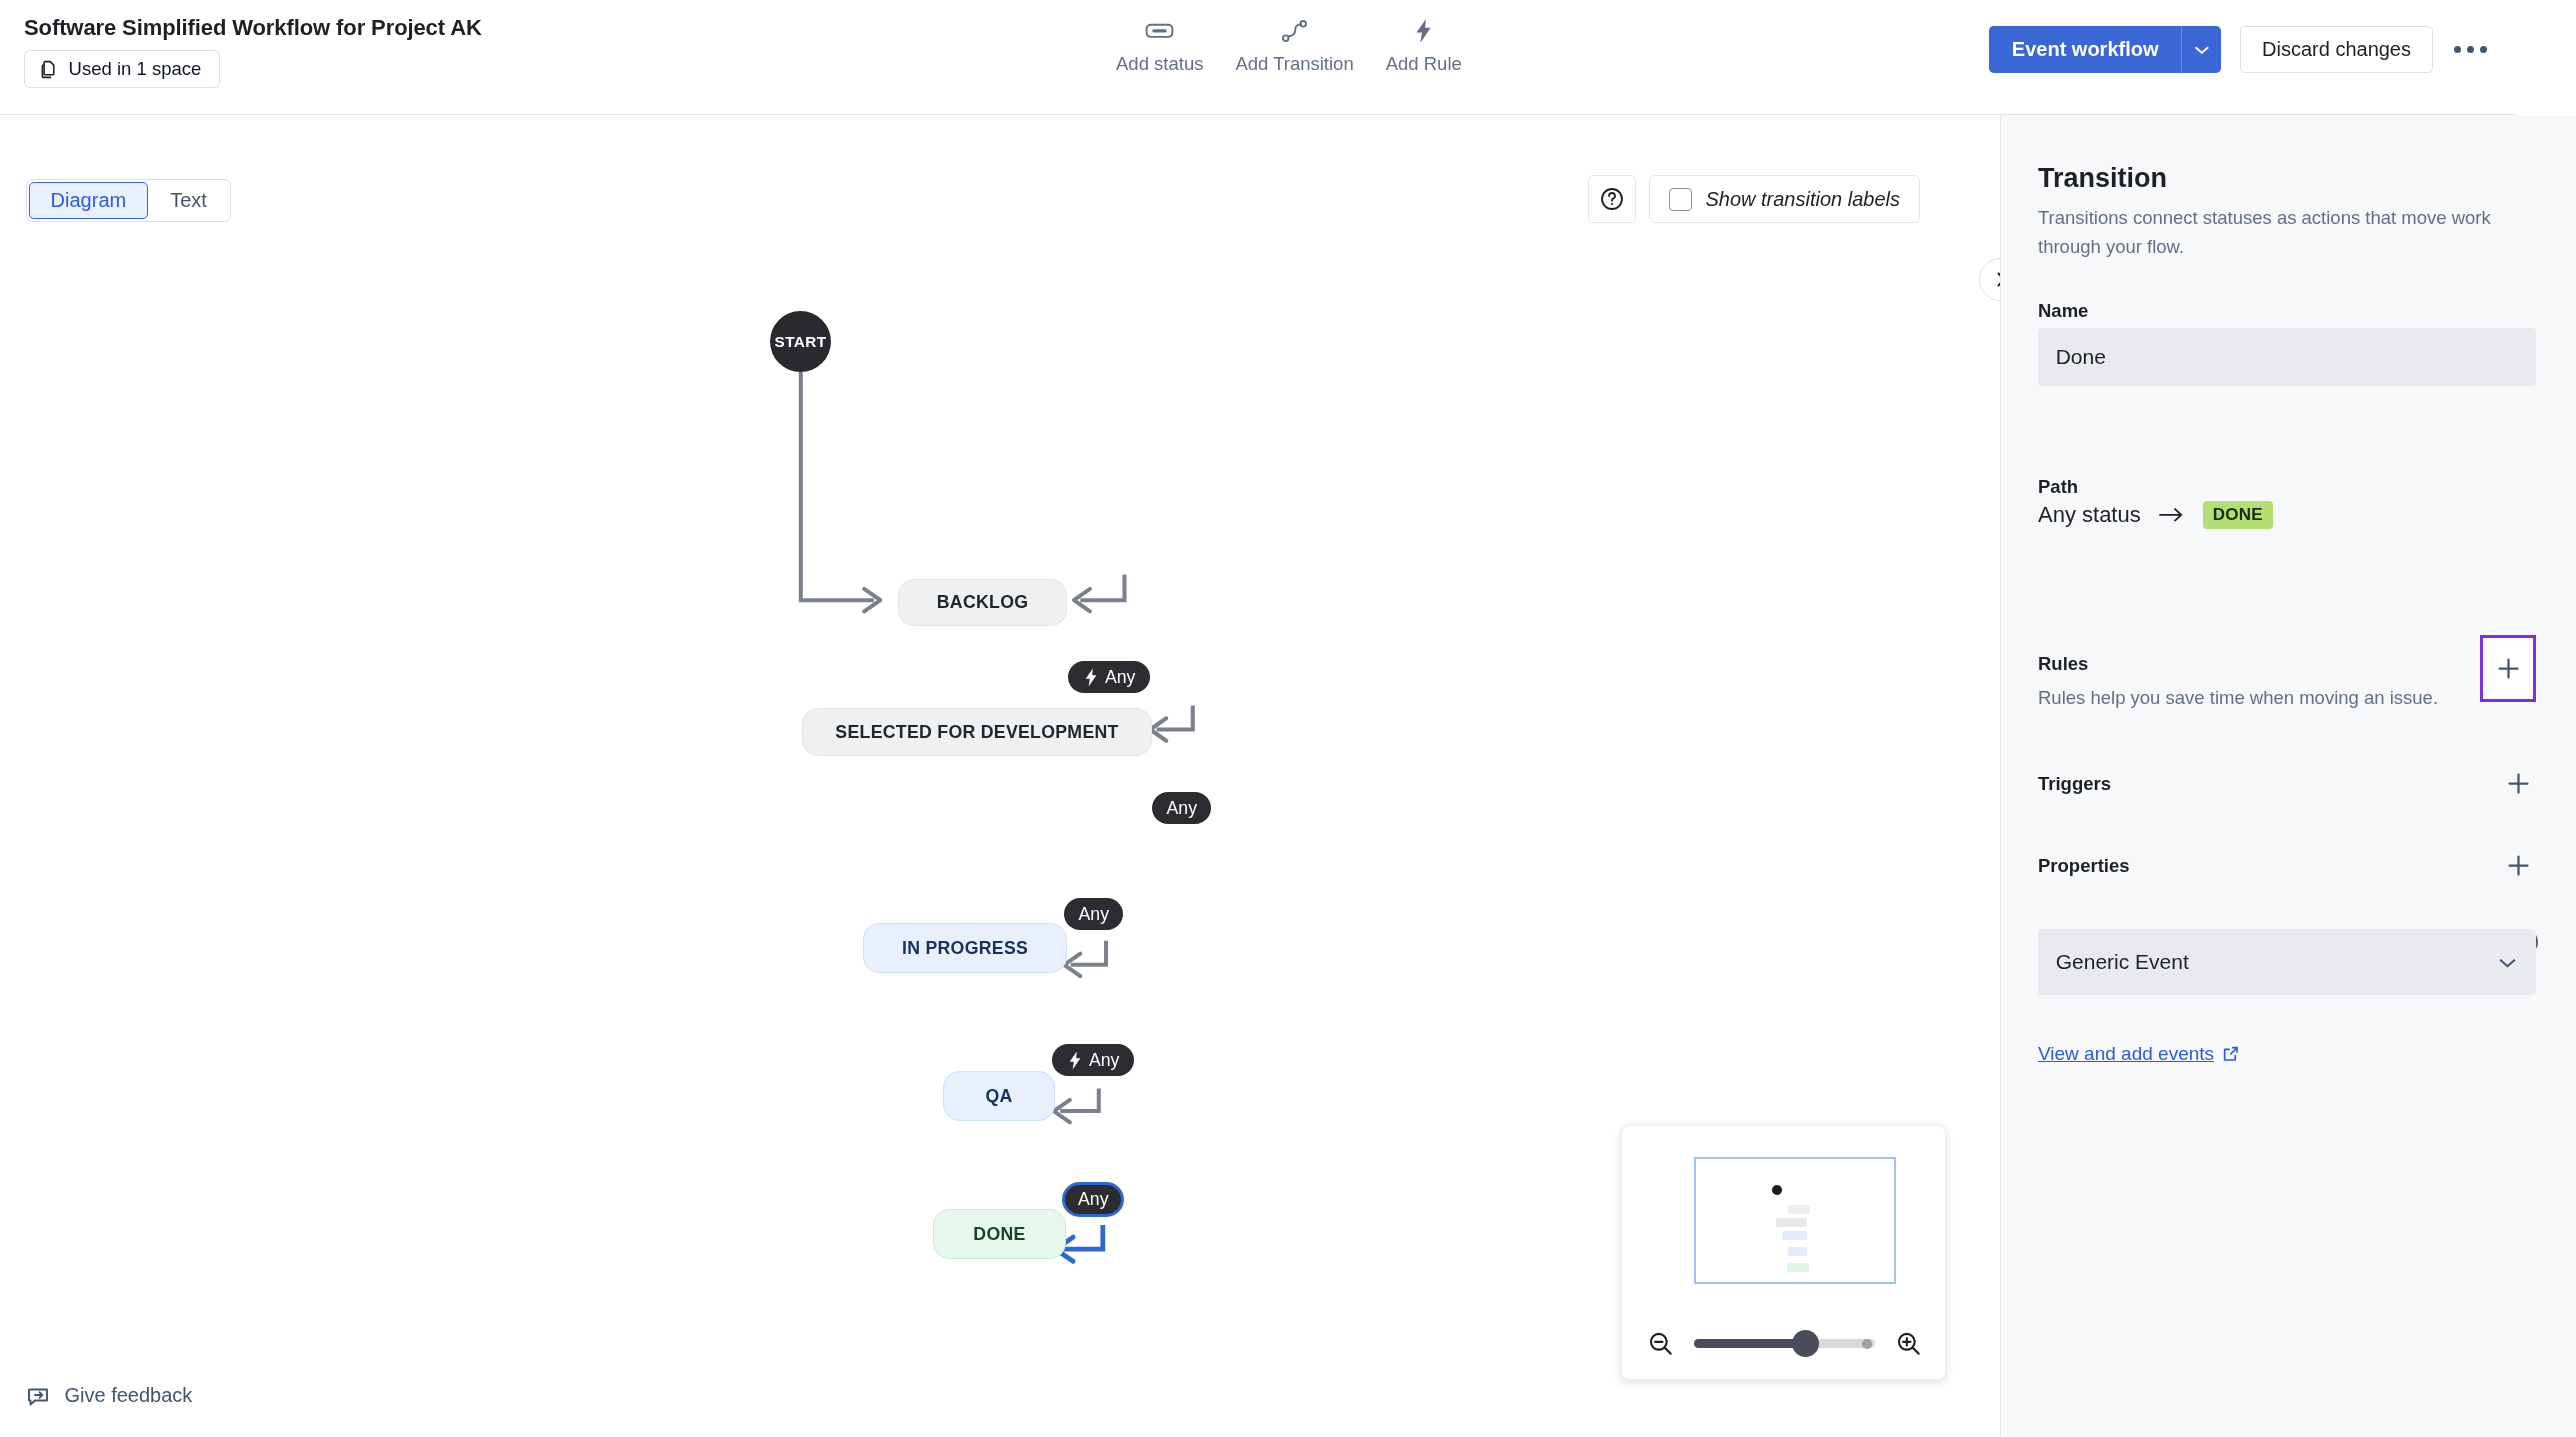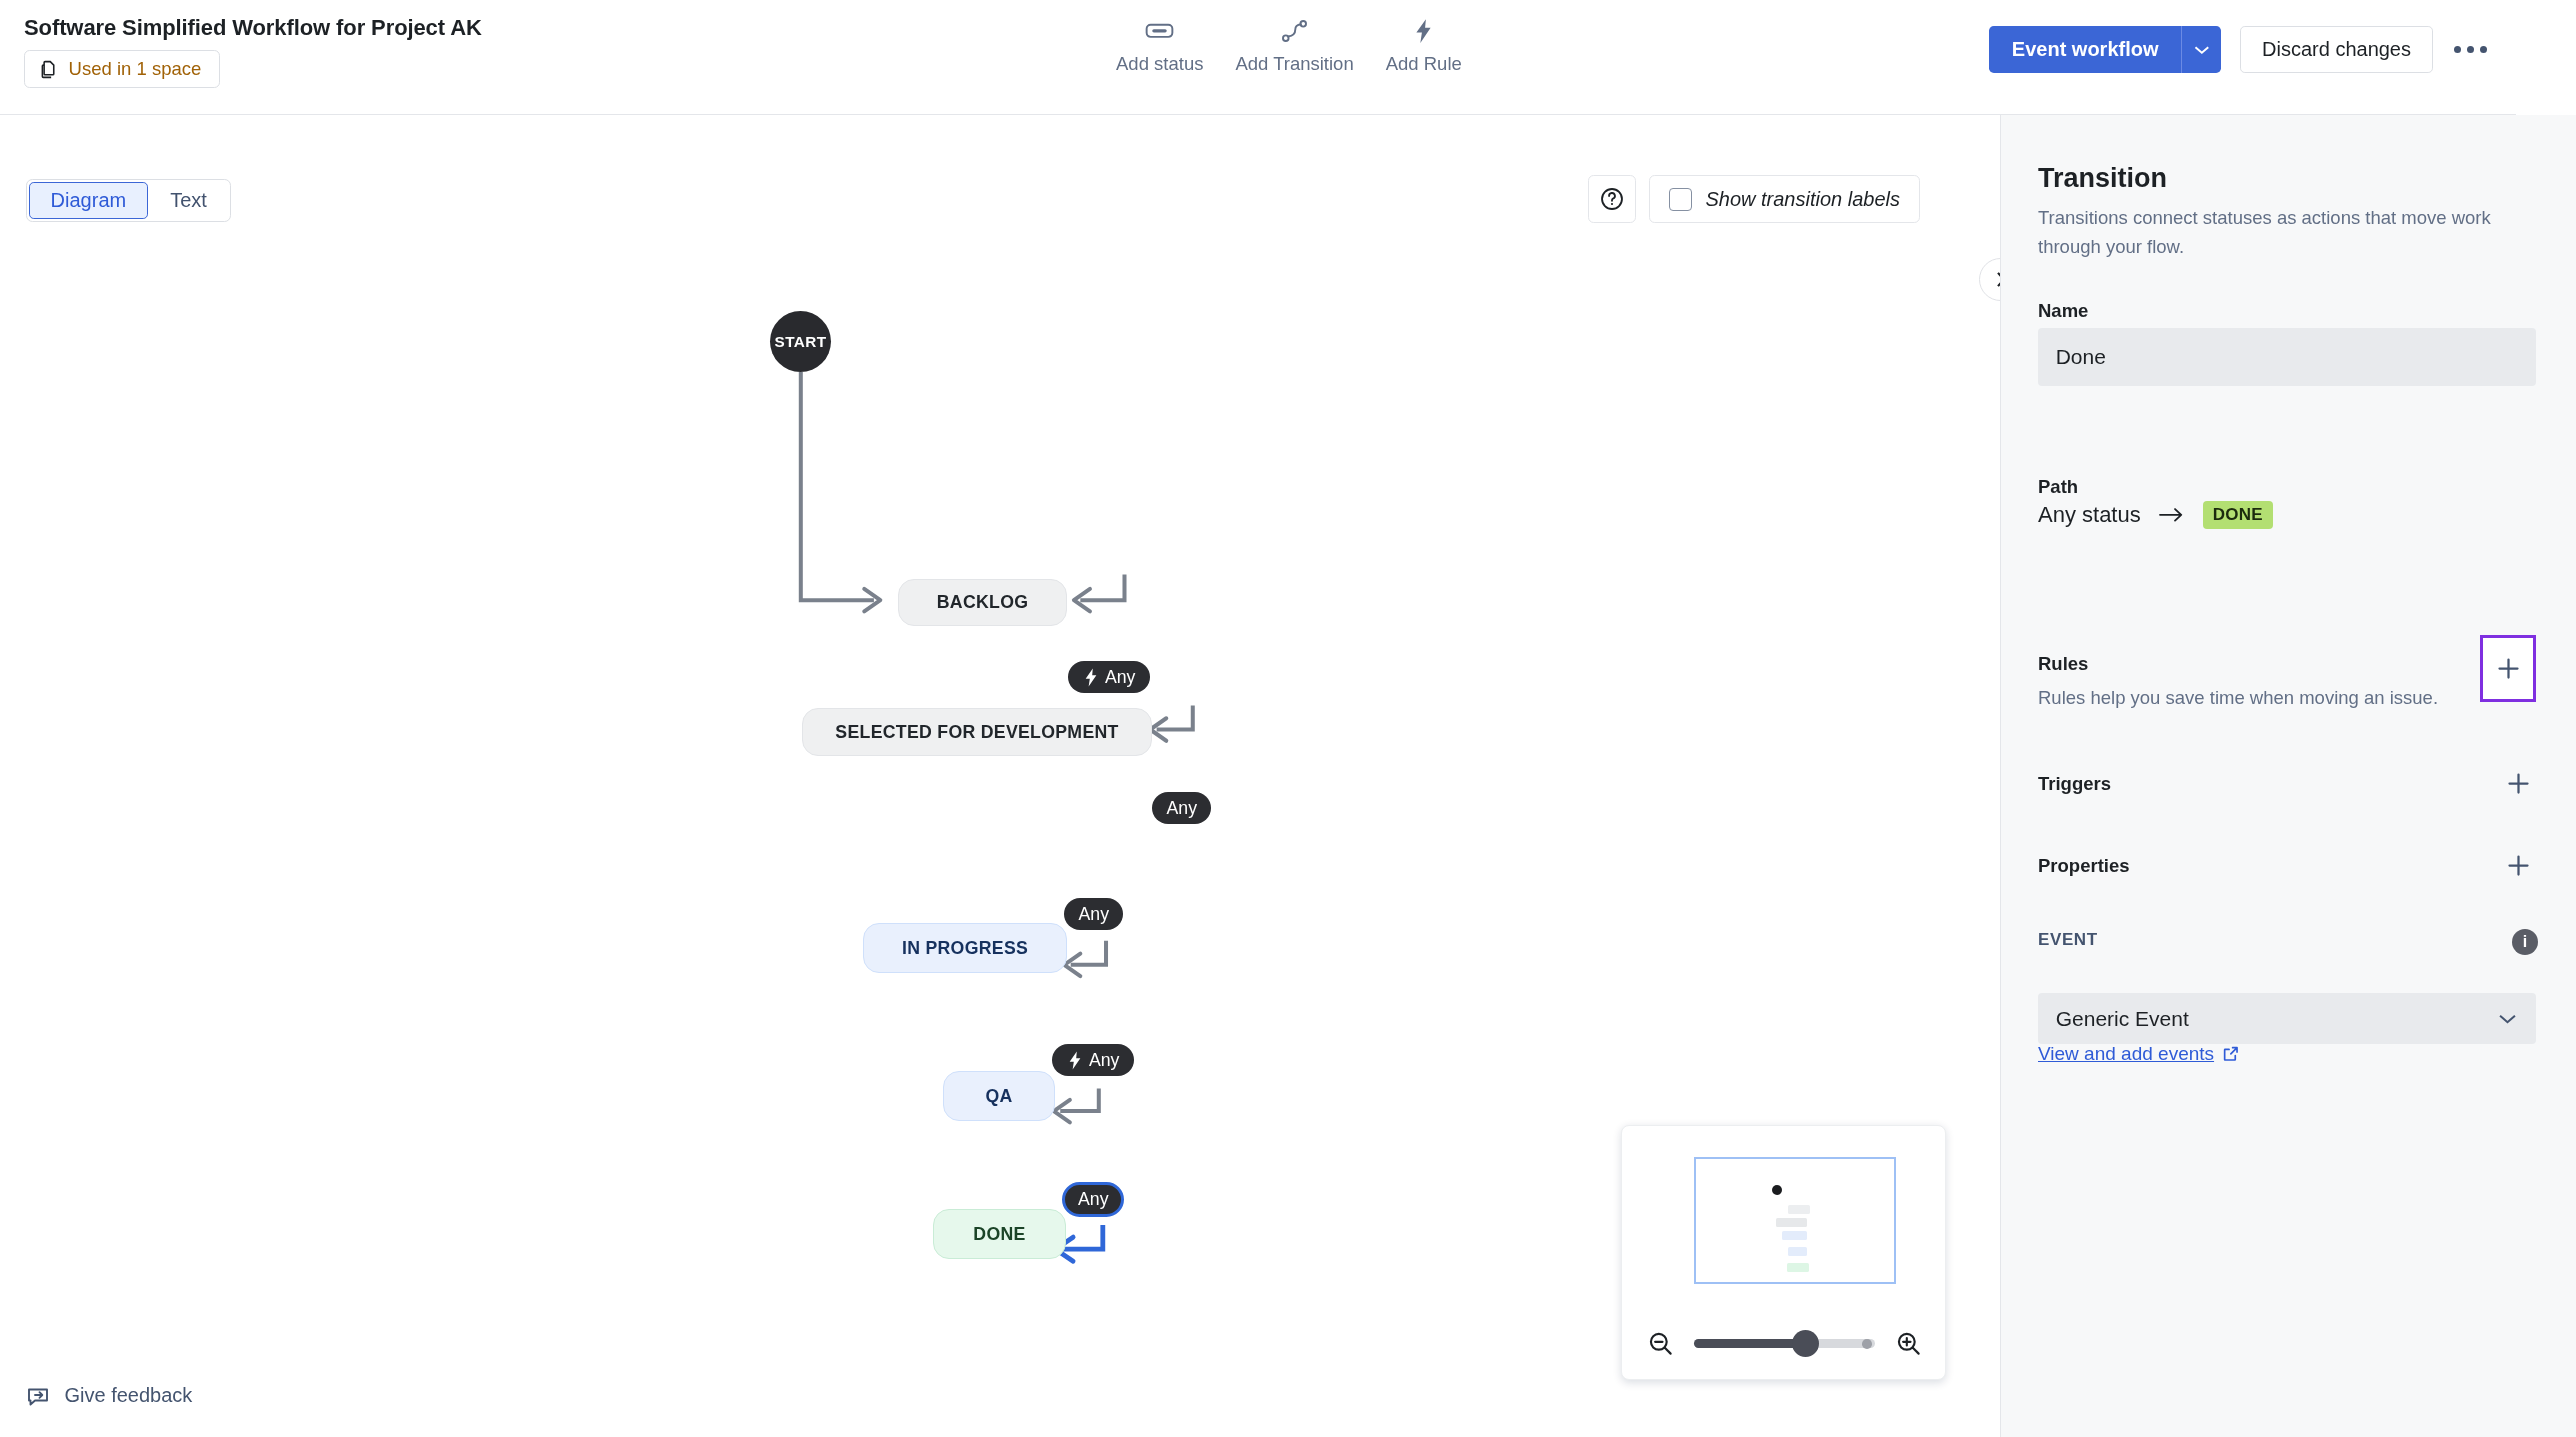--- a/index.html
+++ b/index.html
@@ -20,21 +20,21 @@
   .title-block { position: absolute; left: 24px; top: 14.5px; }
   .wf-title {
     font-size: 22px; font-weight: bold; color: #1d2125; letter-spacing: -0.1px;
   }
   .used-pill {
     margin-top: 9.6px;
     display: inline-flex; align-items: center; gap: 9.6px;
     border: 1.6px solid #dcdfe4; border-radius: 5.6px;
     padding: 7.2px 17.7px 7.2px 13px;
     background: #fff;
-    font-size: 18.5px; color: #a16207;
+    font-size: 18.5px; color: #0f172a;
   }
   .doc-icon { width: 21px; height: 21px; display:block; }
 
   
   .center-tools {
     position: absolute; left: 1100px; top: 14.5px;
     display: flex; gap: 0px; align-items: flex-start;
   }
   .tool-btn {
     display: flex; flex-direction: column; align-items: center; gap: 8.8px;
@@ -208,21 +208,21 @@
   }
   .plus-btn.highlight { border: 3.2px solid #7f2fe0; width: 56px; height: 67px; background: #fff; }
 
   .ev-label { position: absolute; left: 37px; top: 815px; font-size: 17px; font-weight: bold; color: #44546f; letter-spacing: 0.6px; }
   .info-i {
     position: absolute; right: 39px; top: 814px; width: 26px; height: 26px; border-radius: 50%;
     background: #5a5d66; color: #fff; font-size: 16px; font-weight: bold;
     display: flex; align-items: center; justify-content: center; cursor: pointer;
   }
   .select-box {
-    position: absolute; left: 37px; top: 878px; width: 498px; height: 51px;
+    position: absolute; left: 37px; top: 814px; width: 498px; height: 66px;
     background: #e8eaed; border: none; border-radius: 4px;
     display: flex; align-items: center; justify-content: space-between;
     padding: 0 17.7px; font-size: 21px; color: #1d2125; cursor: pointer;
   }
   .ev-link {
     position: absolute; left: 37px; top: 928px;
     display: flex; align-items: center; gap: 8px; cursor: pointer;
   }
   .ev-link span { font-size: 19px; color: #2f5bd7; text-decoration: underline; }
 </style>

